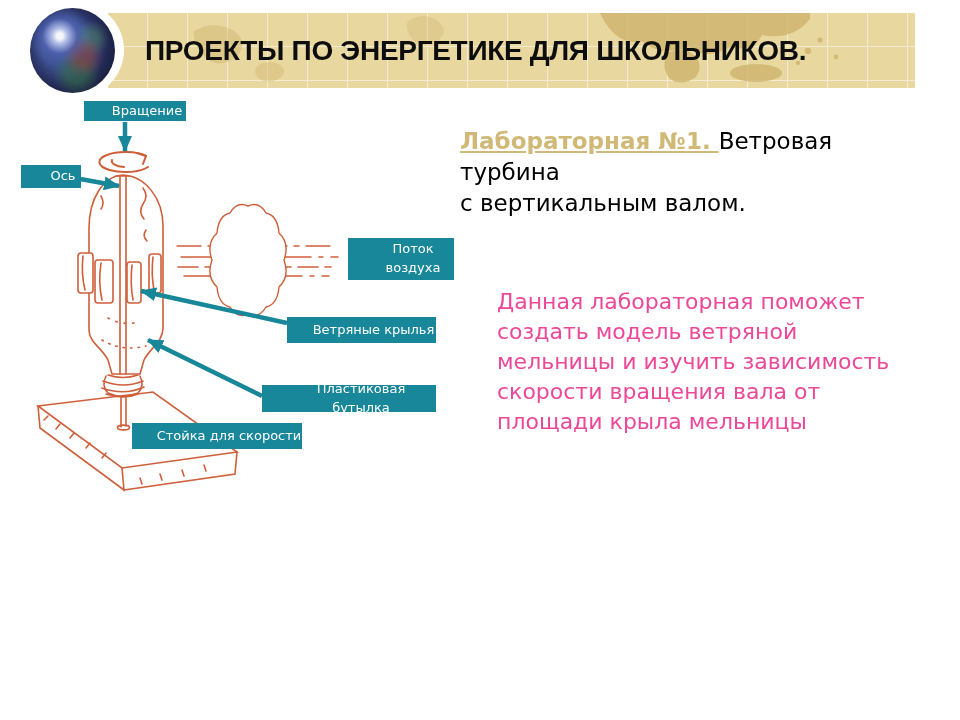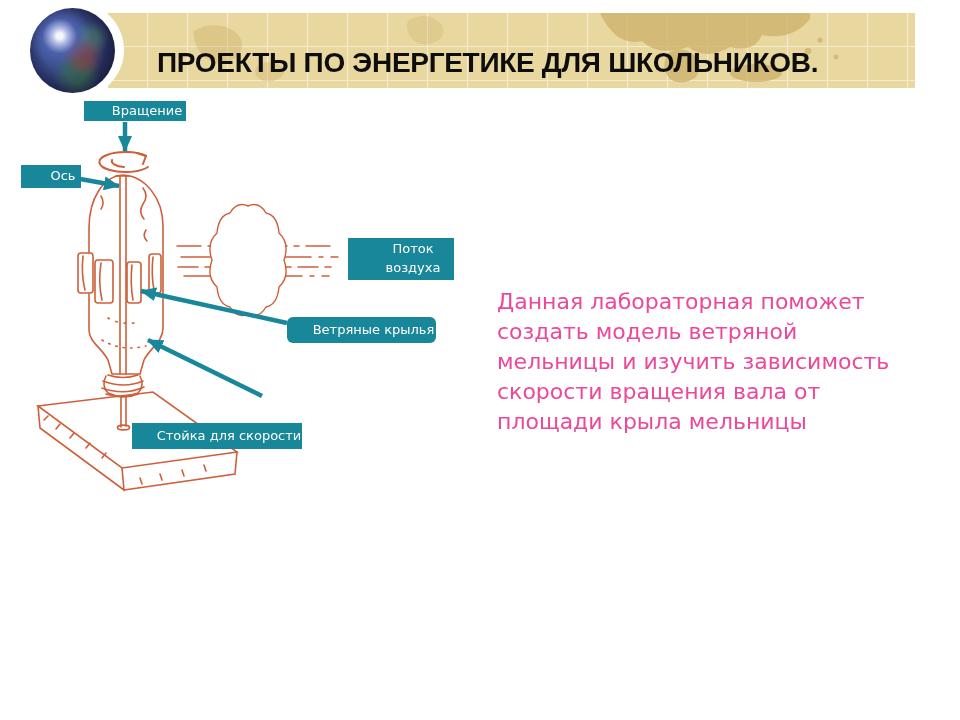--- a/index.html
+++ b/index.html
@@ -19,21 +19,21 @@
   
   .banner{
     position:absolute;left:108px;top:13px;width:807px;height:75px;
     background:
       repeating-linear-gradient(to right, transparent 0 39px, var(--c-banner-grid) 39px 40px),
       repeating-linear-gradient(to bottom, transparent 0 33px, var(--c-banner-grid) 33px 34px),
       var(--c-banner-bg);
   }
   .banner svg{position:absolute;left:0;top:0;}
   .banner h1{
-    position:absolute;left:37px;top:50%;transform:translateY(-50%);margin:12px;
+    position:absolute;left:37px;top:50%;transform:translateY(-50%);margin:0;
     font-family:"Liberation Sans",sans-serif;font-weight:700;font-size:28px;
     letter-spacing:-0.3px;color:var(--c-title-text);white-space:nowrap;
   }
   .globe-backdrop{
     position:absolute;left:28px;top:2px;width:96px;height:96px;border-radius:50%;background:#fff;
   }
   .globe{
     position:absolute;left:30px;top:8px;width:85px;height:85px;border-radius:50%;
     background:
       radial-gradient(circle at 35% 33%, rgba(255,255,255,.95) 0 4%, rgba(195,205,245,.85) 10%, rgba(95,115,205,.45) 22%, rgba(0,0,0,0) 40%),
@@ -45,21 +45,21 @@
   
   .diagram-art{position:absolute;left:0;top:90px;}
   .tag{
     position:absolute;background:var(--c-accent-teal);color:#fff;
     display:flex;align-items:center;justify-content:center;text-align:center;
     font-size:13px;line-height:1.45;z-index:5;padding-left:24px;
   }
   .tag-rotation{left:84px;top:101px;width:78px;height:20px;}
   .tag-axis{left:21px;top:165px;width:36px;height:23px;}
   .tag-airflow{left:348px;top:238px;width:82px;height:42px;}
-  .tag-wings{left:287px;top:317px;width:125px;height:26px;border-radius:6px;}
+  .tag-wings{left:287px;top:317px;width:125px;height:26px;}
   .tag-bottle{left:262px;top:385px;width:150px;height:27px;}
   .tag-stand{left:132px;top:423px;width:146px;height:26px;}
   
   .lab-title{
     position:absolute;left:460px;top:126px;width:470px;
     font-size:23px;line-height:31px;color:#000;white-space:pre-line;
   }
   .lab-title .gold{
     color:var(--c-gold-text);font-weight:700;text-decoration:underline;
   }
@@ -163,22 +163,25 @@
       <line x1="58" y1="175" x2="119" y2="186" marker-end="url(#ah)"></line>
       <line x1="287" y1="323" x2="141" y2="291" marker-end="url(#ah)"></line>
       <line x1="262" y1="396" x2="148" y2="340" marker-end="url(#ah)"></line>
     </g>
   </svg>
 
   <div class="tag tag-rotation">Вращение</div>
   <div class="tag tag-axis">Ось</div>
   <div class="tag tag-airflow">Поток воздуха</div>
   <div class="tag tag-wings">Ветряные крылья</div>
+  <div class="tag tag-bottle">Пластиковая бутылка</div>
   <div class="tag tag-stand">Стойка для скорости</div>
 
+  <div class="lab-title"><span class="gold">Лабораторная №1. </span><span>Ветровая турбина
+с вертикальным валом.</span></div>
 
   <div class="lab-desc">Данная лабораторная поможет
 создать модель ветряной
 мельницы и изучить зависимость
 скорости вращения вала от
 площади крыла мельницы</div>
 
 </div>
 
 </body></html>

